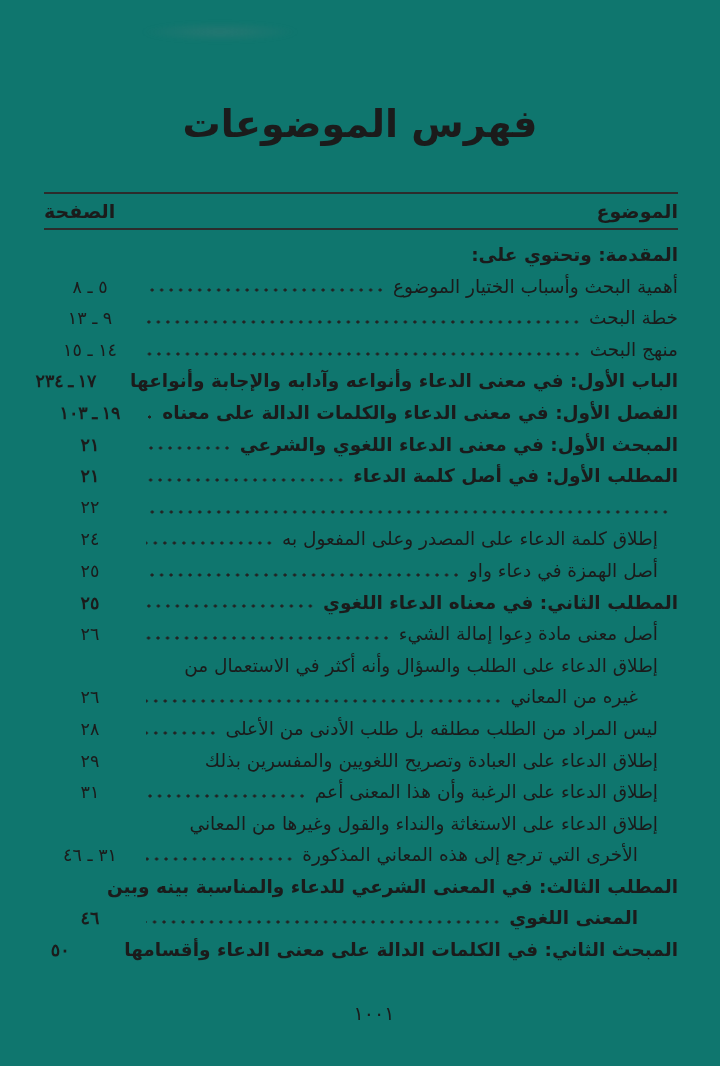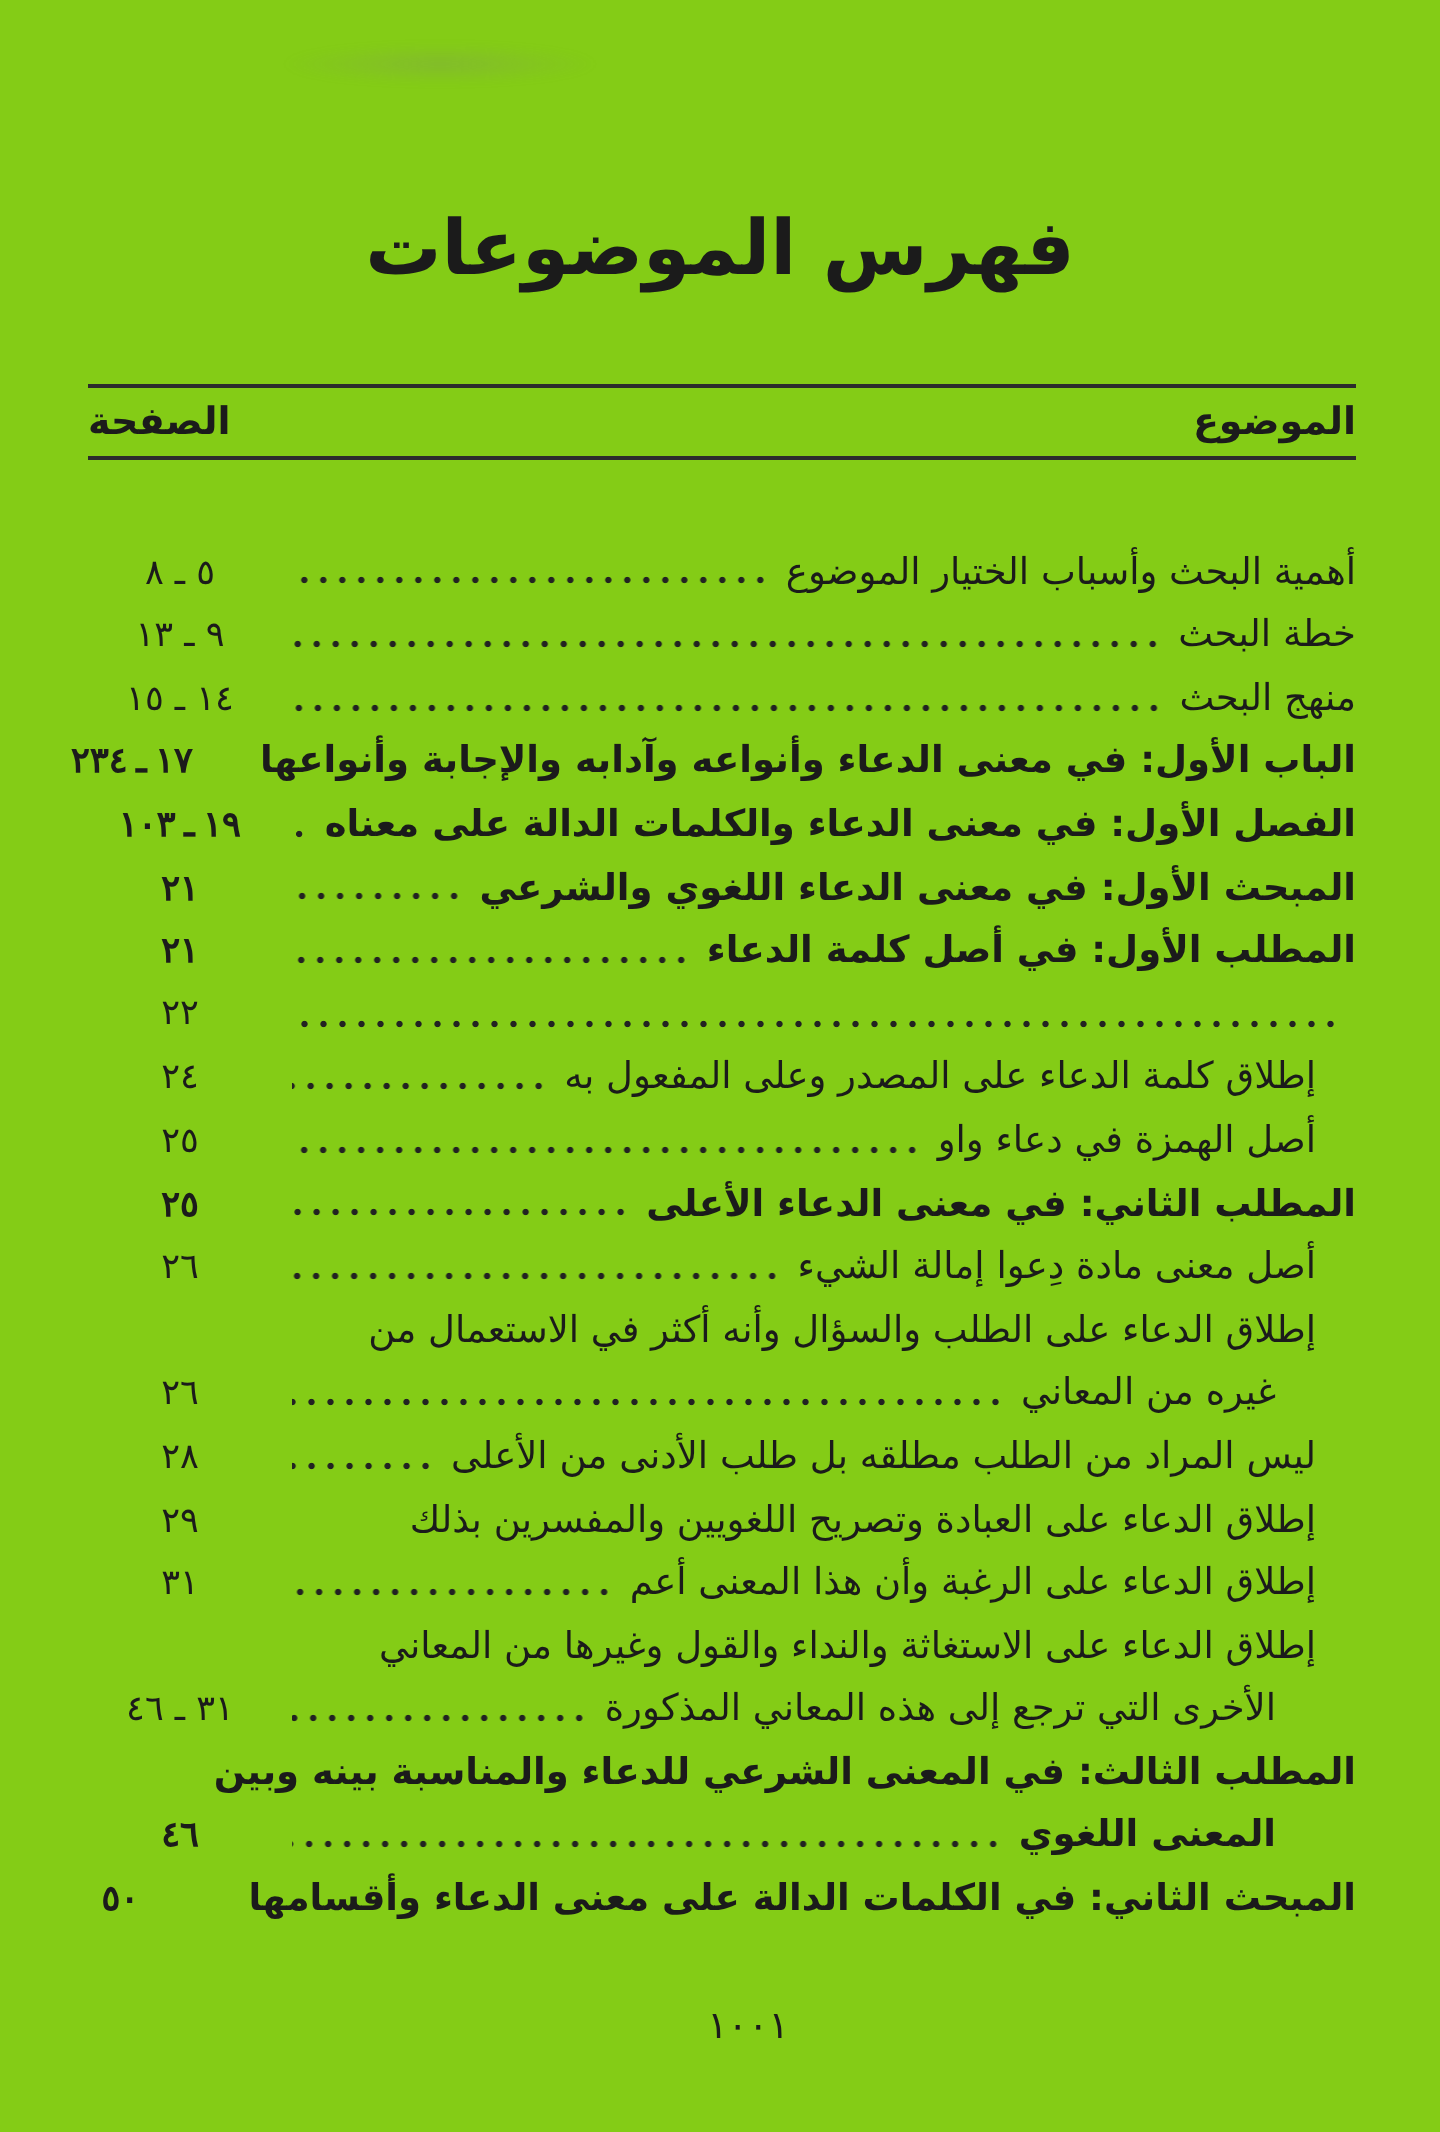--- a/index.html
+++ b/index.html
@@ -1,19 +1,19 @@
 <!DOCTYPE html>
 <html lang="ar" dir="rtl"><head>
 <meta charset="utf-8">
 <style>
   html,body{margin:0;padding:0;background:#ffffff;}
   .sheet{
     position:relative;
     width:720px;height:1066px;
-    background:#84cc16;
+    background:#0f766e;
     font-family:"DejaVu Sans", sans-serif;
     color:#1b1b1b;
     overflow:hidden;
     direction:rtl;
   }
   .scan-smudge{
     position:absolute;top:22px;left:140px;width:160px;height:20px;
     background:radial-gradient(ellipse at center, rgba(125,125,132,0.20), rgba(125,125,132,0) 70%);
     filter:blur(2px);
   }
@@ -80,20 +80,21 @@
   <div class="toc-title">فهرس الموضوعات</div>
 
   <div class="toc-header">
     <span>الموضوع</span>
     <span>الصفحة</span>
   </div>
 
   <div class="toc-list">
 
     <div class="row bold nodots">
+      <span class="t">المقدمة: وتحتوي على:</span>
       <span class="leader"></span>
       <span class="num"></span>
     </div>
 
     <div class="row">
       <span class="t">أهمية البحث وأسباب الختيار الموضوع</span>
       <span class="leader"></span>
       <span class="num">٥ ـ ٨</span>
     </div>
 
@@ -144,21 +145,21 @@
       <span class="num">٢٤</span>
     </div>
 
     <div class="row sub">
       <span class="t">أصل الهمزة في دعاء واو</span>
       <span class="leader"></span>
       <span class="num">٢٥</span>
     </div>
 
     <div class="row bold">
-      <span class="t">المطلب الثاني: في معنى الدعاء الأعلى</span>
+      <span class="t">المطلب الثاني: في معناه الدعاء اللغوي</span>
       <span class="leader"></span>
       <span class="num">٢٥</span>
     </div>
 
     <div class="row sub">
       <span class="t">أصل معنى مادة دِعوا إمالة الشيء</span>
       <span class="leader"></span>
       <span class="num">٢٦</span>
     </div>
 

